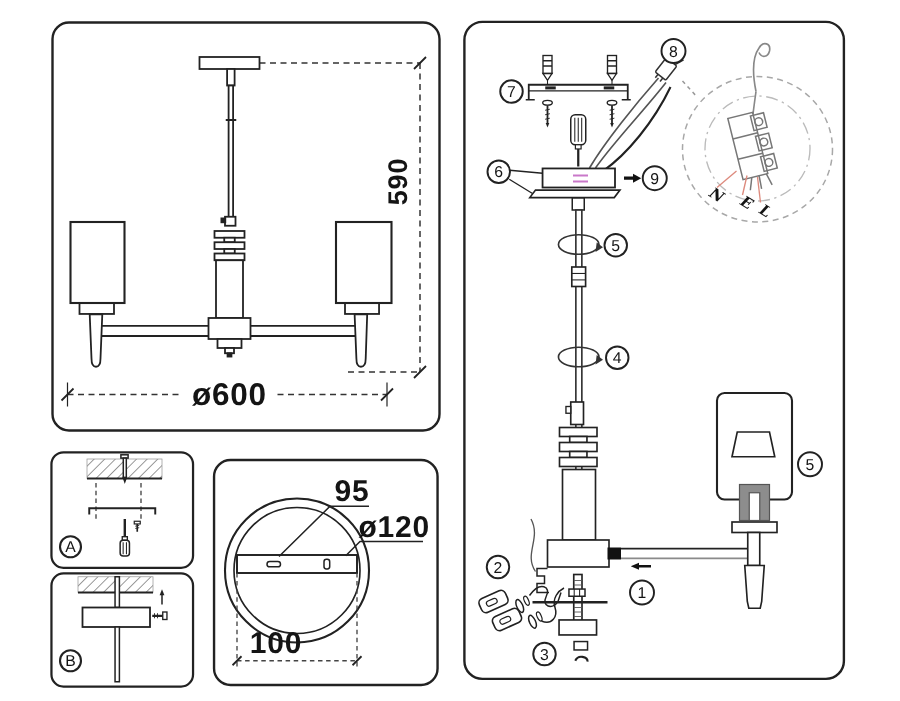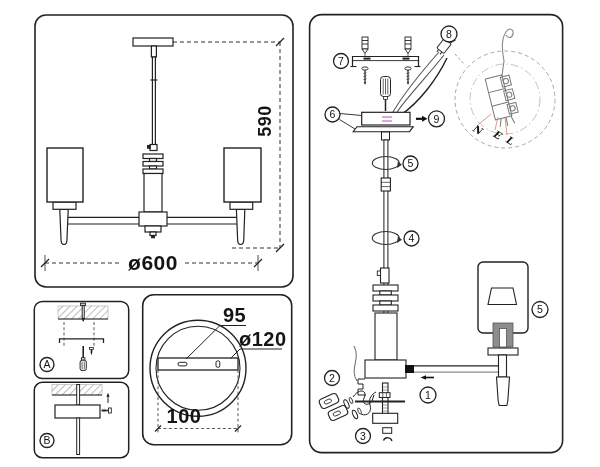--- a/index.html
+++ b/index.html
@@ -140,21 +140,21 @@
       <line x1="68.5" y1="29.5" x2="75.5" y2="29.5" stroke-width="1.5"></line>
       <line x1="70" y1="27.8" x2="70" y2="31.2" stroke-width="0.6"></line>
       <line x1="72" y1="27.8" x2="72" y2="31.2" stroke-width="0.6"></line>
       <rect x="75.5" y="27" width="2.8" height="5" fill="#fff" stroke-width="0.9"></rect>
     </g>
     <circle cx="14" cy="59.5" r="7" fill="#fff" stroke="#222" stroke-width="1.4"></circle>
     <text class="badge-t" x="14" y="63" text-anchor="middle">B</text>
   </svg>
   </div>
 
-  <div class="panel" style="left:140px;top:288px;">
+  <div class="panel" style="left:140px;top:300px;">
   <svg width="156" height="159" viewBox="0 0 156 159">
     <rect x="2.7" y="6.7" width="149" height="150" rx="11" fill="#fff" stroke="#222" stroke-width="1.6"></rect>
     <circle cx="58" cy="80.3" r="48" fill="none" stroke="#222" stroke-width="1.4"></circle>
     <circle cx="58" cy="80.3" r="42" fill="none" stroke="#222" stroke-width="1.1"></circle>
     <rect x="18" y="70" width="80" height="12" fill="#fff" stroke="#222" stroke-width="1.3"></rect>
     <rect x="38" y="74.3" width="9" height="3.6" rx="1.8" fill="none" stroke="#222" stroke-width="1"></rect>
     <rect x="76" y="72.9" width="3.8" height="6.4" rx="1.6" fill="none" stroke="#222" stroke-width="1"></rect>
     <g stroke="#444" stroke-width="0.9" stroke-dasharray="3 2.4" fill="none">
       <line x1="18" y1="82" x2="18" y2="146"></line>
       <line x1="98" y1="82" x2="98" y2="146"></line>

